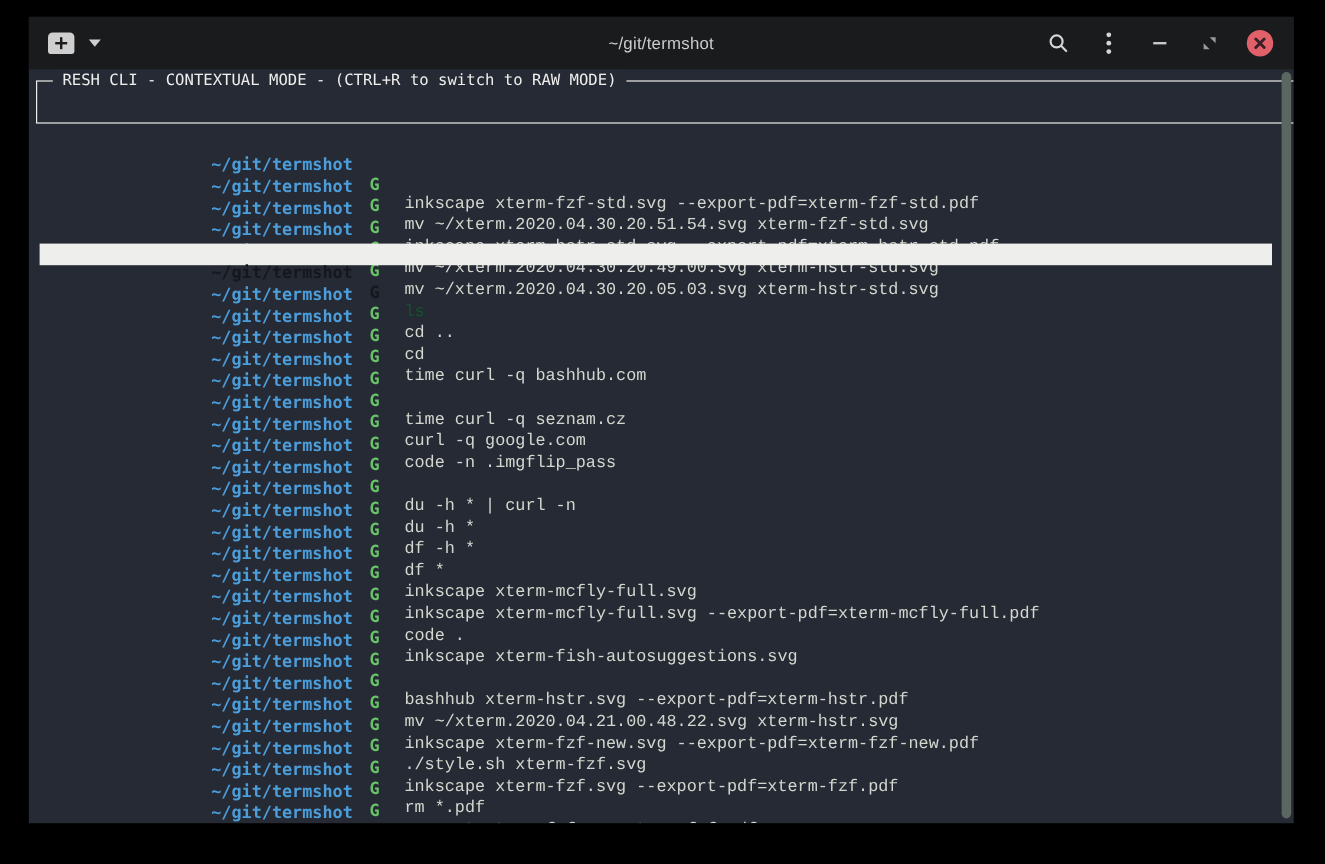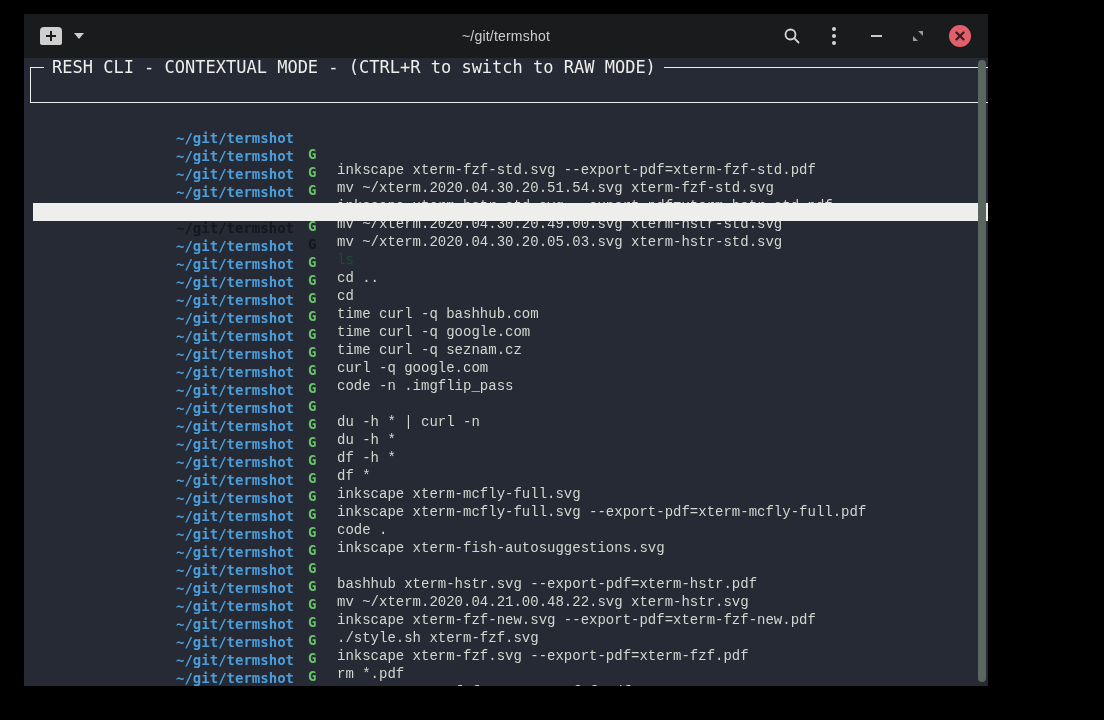--- a/index.html
+++ b/index.html
@@ -1,19 +1,19 @@
 <!DOCTYPE html>
 <html><head>
 <meta charset="utf-8">
 <style>
   * { margin:0; padding:0; box-sizing:border-box; }
   html,body { width:1104px; height:720px; background:#000; overflow:hidden;
               font-family:"Liberation Sans", sans-serif; }
 
-  .window { position:absolute; left:24px; top:14px; width:964px; height:672px;
+  .window { position:absolute; left:24px; top:14px; width:1054px; height:672px;
             background:#262a34; overflow:hidden; }
 
   
   .titlebar { position:relative; width:100%; height:44px; background:#191b1d;
               display:flex; align-items:center; }
   .tb-left { position:absolute; left:16px; top:0; height:44px; display:flex; align-items:center; gap:12px; }
   .newtab-btn { width:22px; height:18px; background:#cfcfcf; border-radius:4px 4px 2px 2px;
                 position:relative; border:none; cursor:default; }
   .newtab-btn::before, .newtab-btn::after { content:""; position:absolute; background:#191b1d; }
   .newtab-btn::before { left:50%; top:50%; width:10px; height:2px; transform:translate(-50%,-50%); }
@@ -30,21 +30,21 @@
   .close-circle { width:22px; height:22px; border-radius:50%; background:#e2606a;
                   display:flex; align-items:center; justify-content:center; }
 
   
   .terminal { position:relative; width:100%; height:628px; background:#262a34; overflow:hidden;
               font-family:"DejaVu Sans Mono","Liberation Mono",monospace; font-size:14px; }
 
   .resh-box { position:absolute; left:6px; top:9px; width:1057px; height:36px;
               border:1px solid #eeeeec; background:transparent; }
   .resh-title { position:absolute; top:-10px; left:13px; background:#262a34; padding:0 8px;
-                color:#eeeeec; font-size:17px; line-height:19px; white-space:pre; }
+                color:#eeeeec; font-size:13px; line-height:19px; white-space:pre; }
   .resh-input { position:absolute; left:0; top:8px; width:100%; height:24px; background:transparent;
                 border:none; outline:none; color:#eeeeec;
                 font-family:"DejaVu Sans Mono","Liberation Mono",monospace; font-size:14px; padding:0 8px; }
 
   .history { position:absolute; left:0; top:55px; width:100%; }
   .row { position:relative; height:18px; margin-left:9px; width:1027px; white-space:pre; }
   .row span { position:absolute; line-height:18px; }
   .row .path { left:143px; color:#4c9edb; font-weight:bold; }
   .row .git  { left:275px; color:#68c268; font-weight:bold; }
   .row .cmd  { left:304px; color:#d3d7cf;font-family:Liberation Mono, monospace; }
@@ -158,21 +158,20 @@
 
   <div class="row">
     <span class="path">~/git/termshot</span>
     <span class="git">G</span>
     <span class="cmd">time curl -q bashhub.com</span>
   </div>
 
   <div class="row">
     <span class="path">~/git/termshot</span>
     <span class="git">G</span>
-    <span class="cmd">time curl -q google.com</span>
   </div>
 
   <div class="row">
     <span class="path">~/git/termshot</span>
     <span class="git">G</span>
     <span class="cmd">time curl -q seznam.cz</span>
   </div>
 
   <div class="row">
     <span class="path">~/git/termshot</span>

